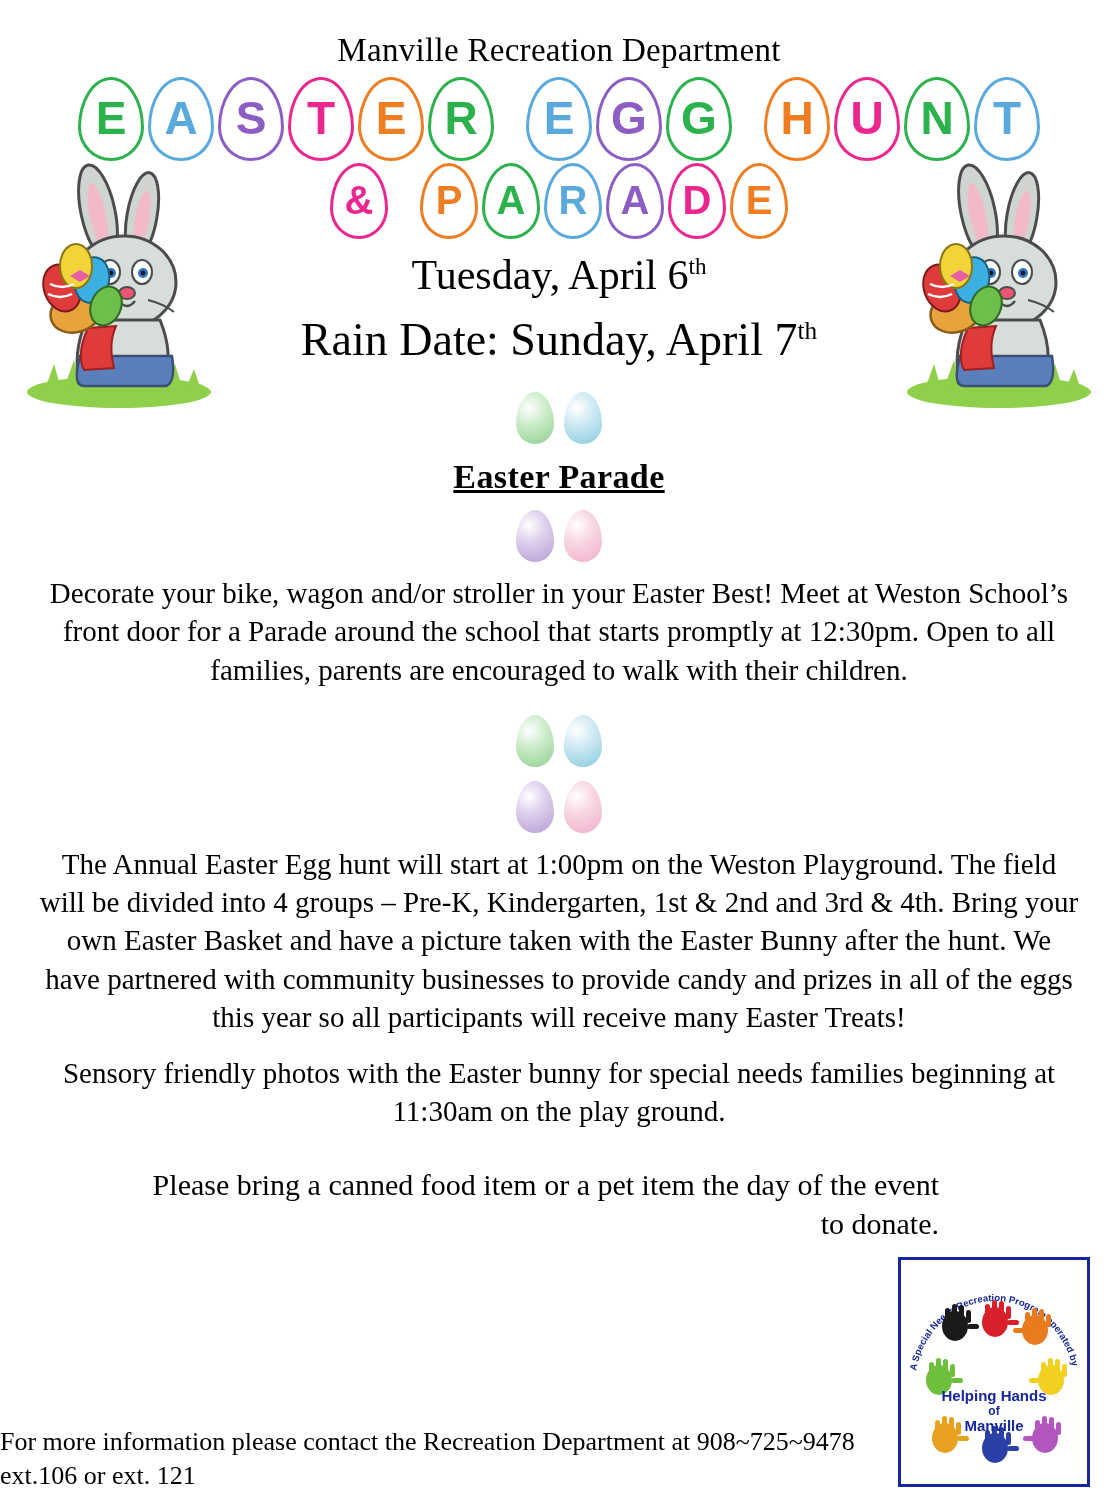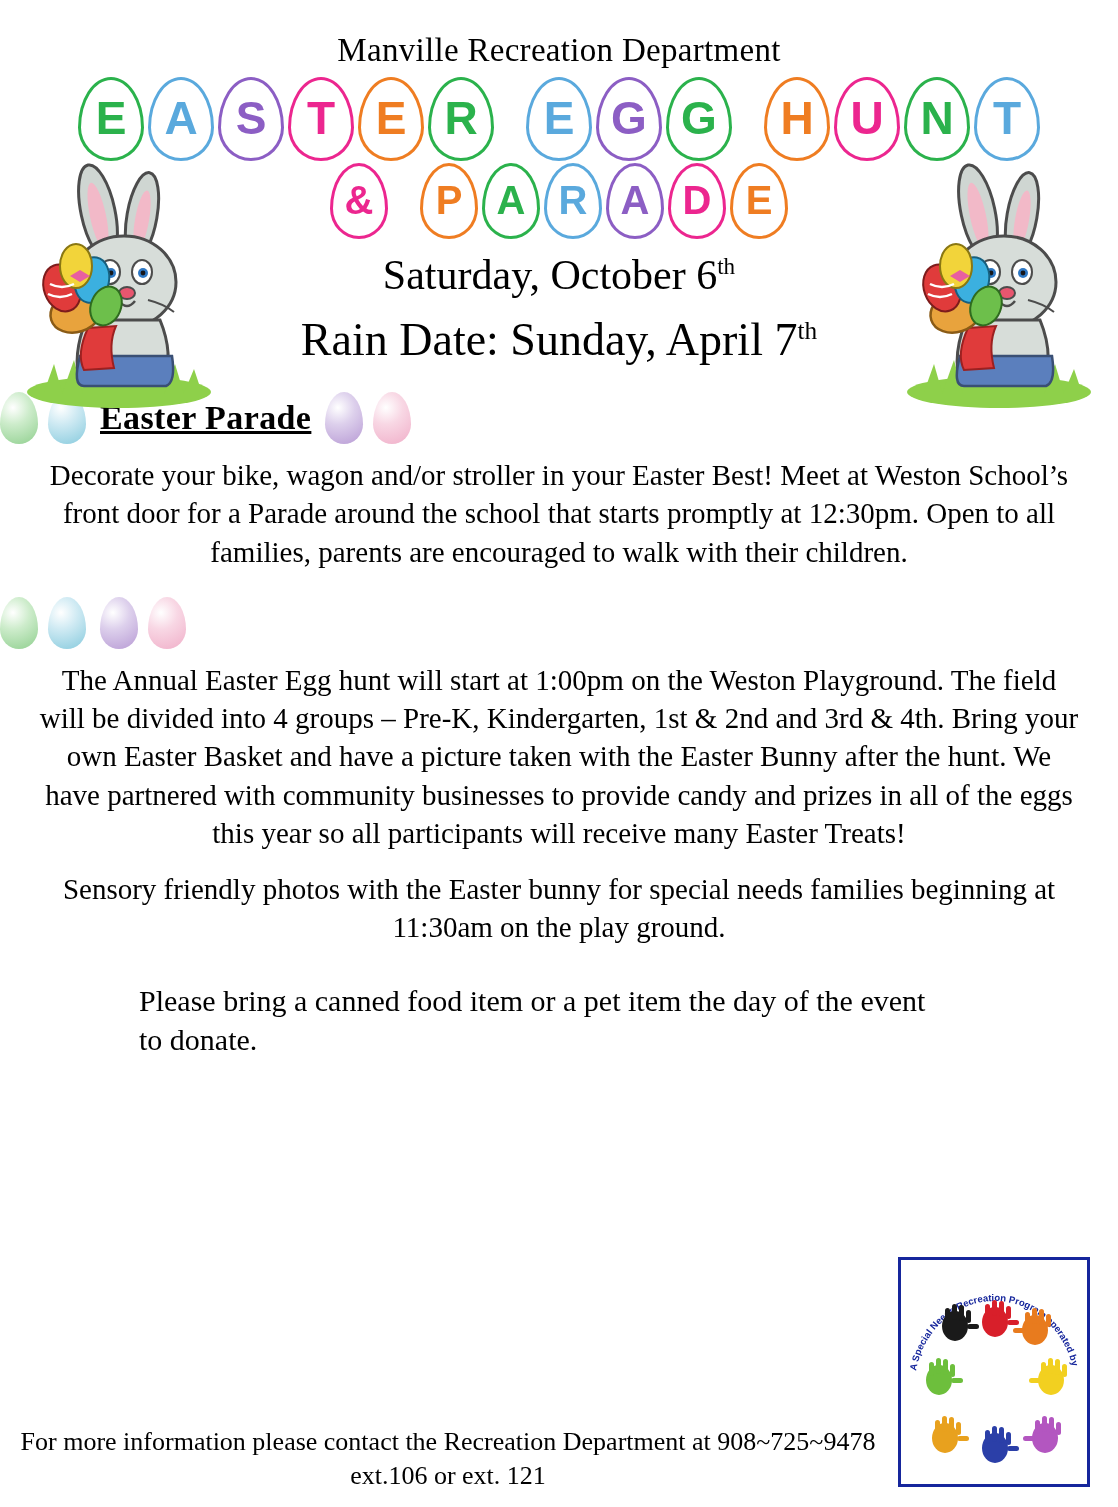--- a/index.html
+++ b/index.html
@@ -97,23 +97,24 @@
     width: 210px;
     height: 255px;
   }
   .bunny.left { left: 14px; top: 160px; }
   .bunny.right { right: 14px; top: 160px; }
 
   
   .section-head {
     display: flex;
     align-items: center;
-    justify-content: flex-start;
+    justify-content: center;
     gap: 14px;
     margin-top: 26px;
+    flex-direction: column;
   }
   .section-head .title {
     font-size: 34px;
     font-weight: bold;
     text-decoration: underline;
     letter-spacing: 0.4px;
     white-space: nowrap;
     font-family: "Liberation Serif", serif;
   }
   .mini-egg {
@@ -134,36 +135,36 @@
     font-size: 29px;
     line-height: 1.32;
     margin: 12px auto 0 auto;
     width: 1020px;
     font-family: "Liberation Serif", serif;
   }
   .para.narrow { width: 1040px; }
   .para.pad { margin-top: 18px; }
 
   .donate {
-    text-align: left;
+    text-align: right;
     font-size: 30px;
     line-height: 1.3;
     margin: 34px auto 0 auto;
     width: 840px;
     padding-right: 40px;
     box-sizing: border-box;
     font-family: "Liberation Serif", serif;
   }
 
   .footer {
     position: absolute;
-    left: 8px;
+    left: 0;
     bottom: 14px;
     width: 880px;
-    text-align: center;
+    text-align: left;
     font-size: 26px;
     line-height: 1.3;
     font-family: "Liberation Serif", serif;
   }
 
   
   .logo-box {
     position: absolute;
     right: 28px;
     bottom: 20px;
@@ -364,21 +365,21 @@
           <span class="glyph">D</span>
         </span>
         <span class="egg-letter small" style="color: rgb(239, 125, 34);">
           <span class="shell"></span>
           <span class="glyph">E</span>
         </span>
       </div>
   </div>
 
   <div class="date-line">
-    <span>Saturday, October 6</span><sup>th</sup>
+    <span>Tuesday, April 6</span><sup>th</sup>
   </div>
   <div class="raindate-line">
     <span>Rain Date: Sunday, April 7</span><sup>th</sup>
   </div>
 
   <div class="section-head">
     <span class="egg-pair">
       <span class="mini-egg green"></span>
       <span class="mini-egg blue"></span>
     </span>
@@ -477,15 +478,20 @@
         <g fill="#b356c0">
             <ellipse cx="144" cy="178" rx="13" ry="15"></ellipse>
             <rect x="134" y="160" width="5" height="14" rx="2.5"></rect>
             <rect x="141" y="156" width="5" height="16" rx="2.5"></rect>
             <rect x="148" y="157" width="5" height="16" rx="2.5"></rect>
             <rect x="155" y="162" width="5" height="13" rx="2.5"></rect>
             <rect x="122" y="176" width="12" height="5" rx="2.5"></rect>
           </g>
       </g>
     </svg>
+    <div class="logo-center">
+      <div>Helping Hands</div>
+      <div class="small">of</div>
+      <div>Manville</div>
+    </div>
   </div>
 
 </div>
 
 </body></html>

